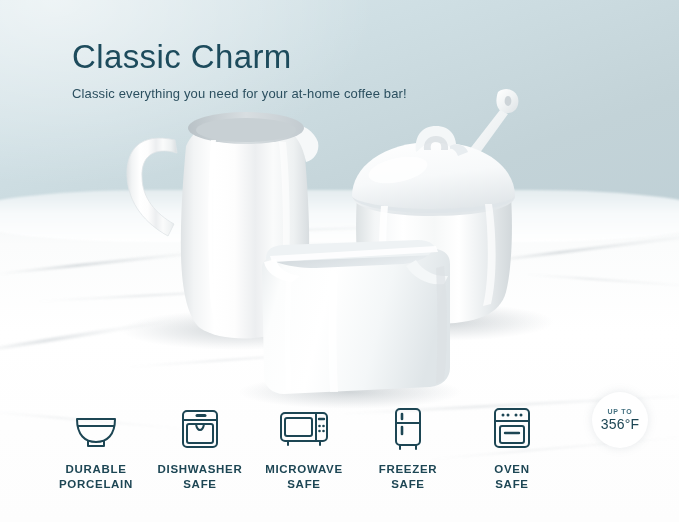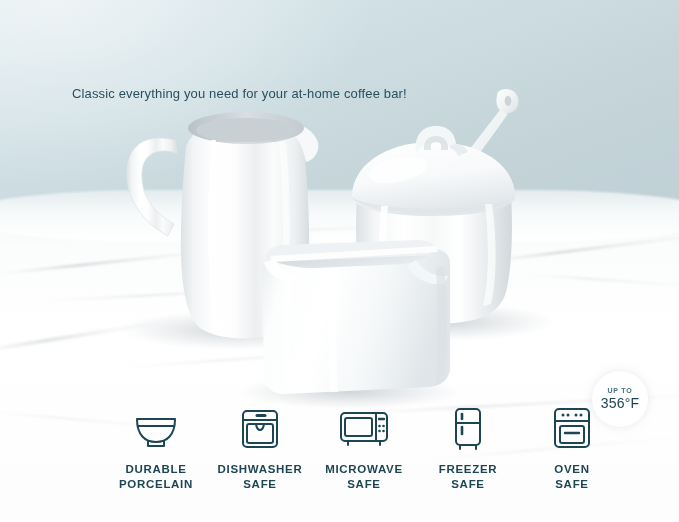--- a/index.html
+++ b/index.html
@@ -100,22 +100,22 @@
 
   
   .features {
     position: absolute;
     left: 0;
     top: 404px;
     width: 679px;
     height: 110px;
     display: flex;
     align-items: flex-start;
-    justify-content: flex-end;
-    padding: 0 55px;
+    justify-content: flex-start;
+    padding: 0 44px;
     box-sizing: border-box;
   }
   .feature {
     width: 104px;
     display: flex;
     flex-direction: column;
     align-items: center;
   }
   .feature-icon {
     height: 50px;
@@ -131,21 +131,21 @@
     letter-spacing: .7px;
     line-height: 15px;
     color: #1d4654;
     white-space: pre-line;
   }
 
   
   .temp-badge {
     position: absolute;
     left: 592px;
-    top: 371px;
+    top: 392px;
     width: 56px;
     height: 56px;
     border-radius: 50%;
     background: #ffffff;
     display: flex;
     flex-direction: column;
     align-items: center;
     justify-content: center;
     box-shadow: 0 0 10px rgba(120,140,150,0.18);
   }
@@ -312,20 +312,21 @@
 
       <path d="M270,256 L436,246 L438,252 L272,262 Z" fill="#ffffff" opacity="0.85"></path>
 
       <path d="M330,274 C328,312 328,352 330,392 L338,392 C336,352 336,312 338,274 Z" fill="#ffffff" opacity="0.8"></path>
       <path d="M286,276 C284,314 284,352 286,390 L292,390 C290,352 290,314 292,276 Z" fill="#ffffff" opacity="0.5"></path>
 
       <path d="M436,268 C438,306 438,346 436,384 L444,380 C448,344 448,304 444,266 Z" fill="#dbe1e4" opacity="0.65"></path>
     </g>
   </svg>
 
+  <div class="title">Classic Charm</div>
   <div class="subtitle">Classic everything you need for your at-home coffee bar!</div>
 
   <div class="features">
 
     <div class="feature">
       <div class="feature-icon">
         <svg width="46" height="40" viewBox="0 0 46 40" fill="none" stroke="#1d4654" stroke-width="2" stroke-linecap="round" stroke-linejoin="round">
           <path d="M4,10 L42,10 C42,26 34,33 23,33 C12,33 4,26 4,10 Z"></path>
           <line x1="5" y1="17" x2="41" y2="17"></line>
           <path d="M15,32 L15,37 L31,37 L31,32"></path>

